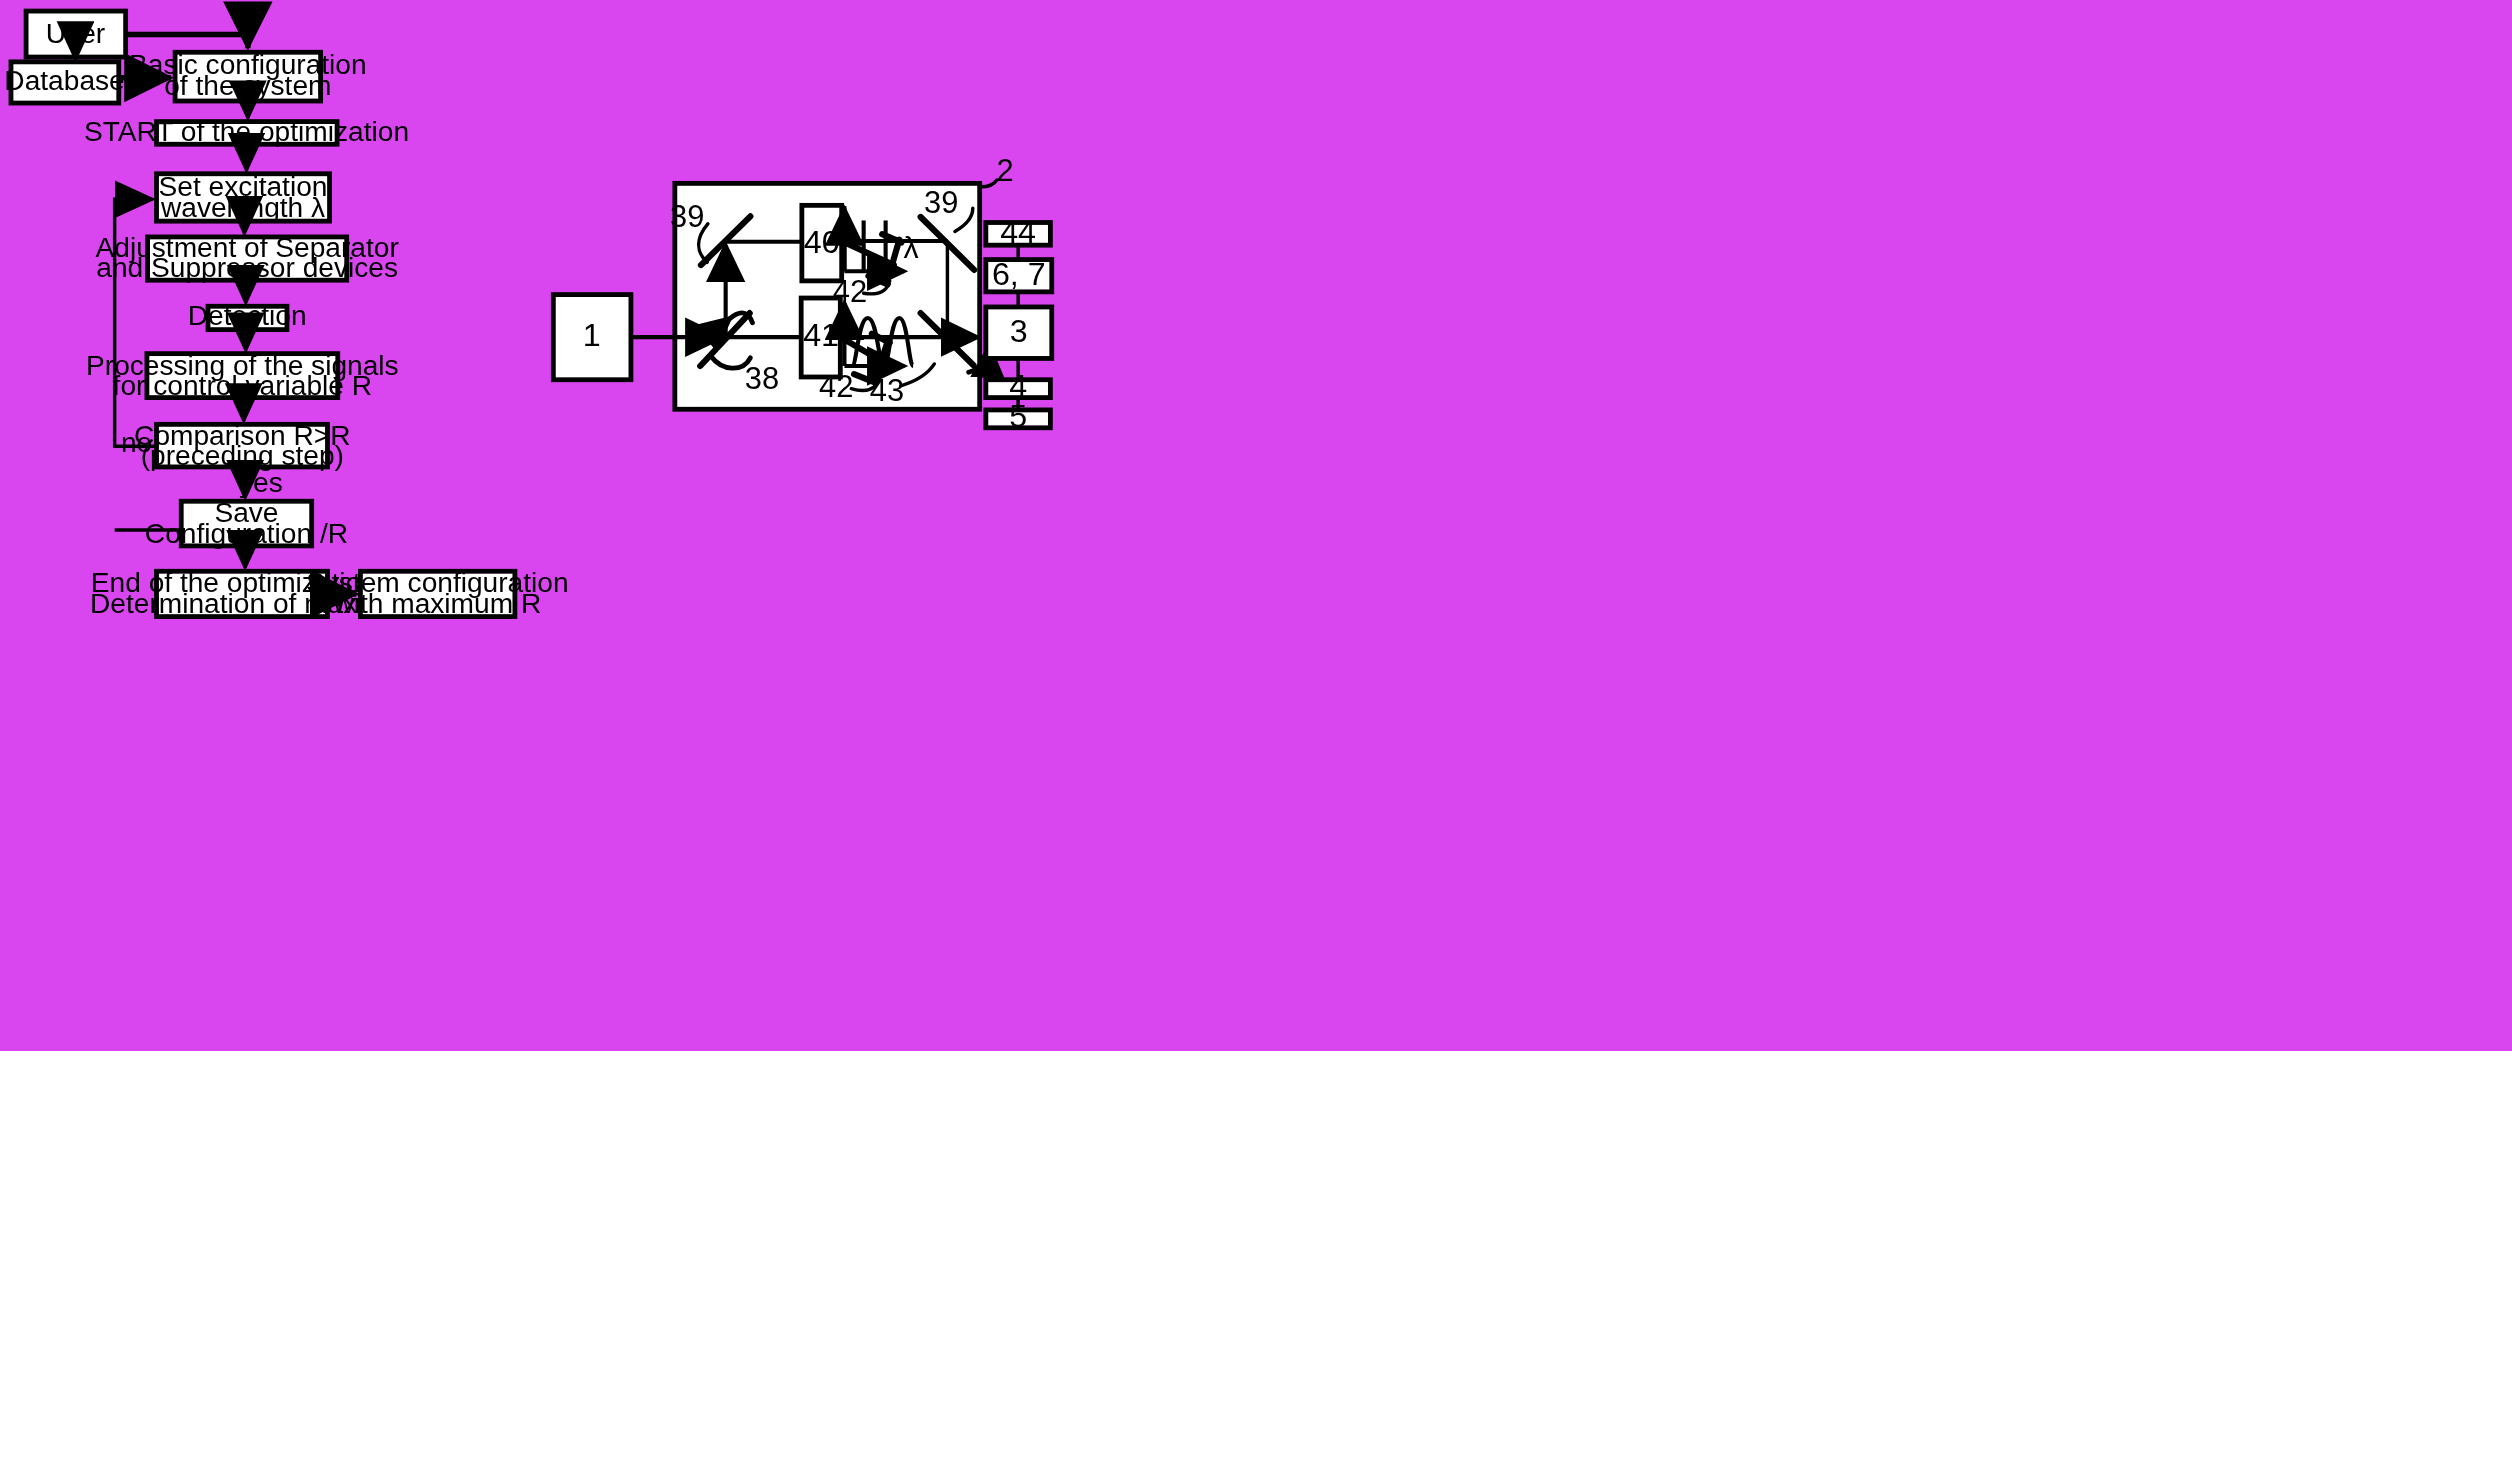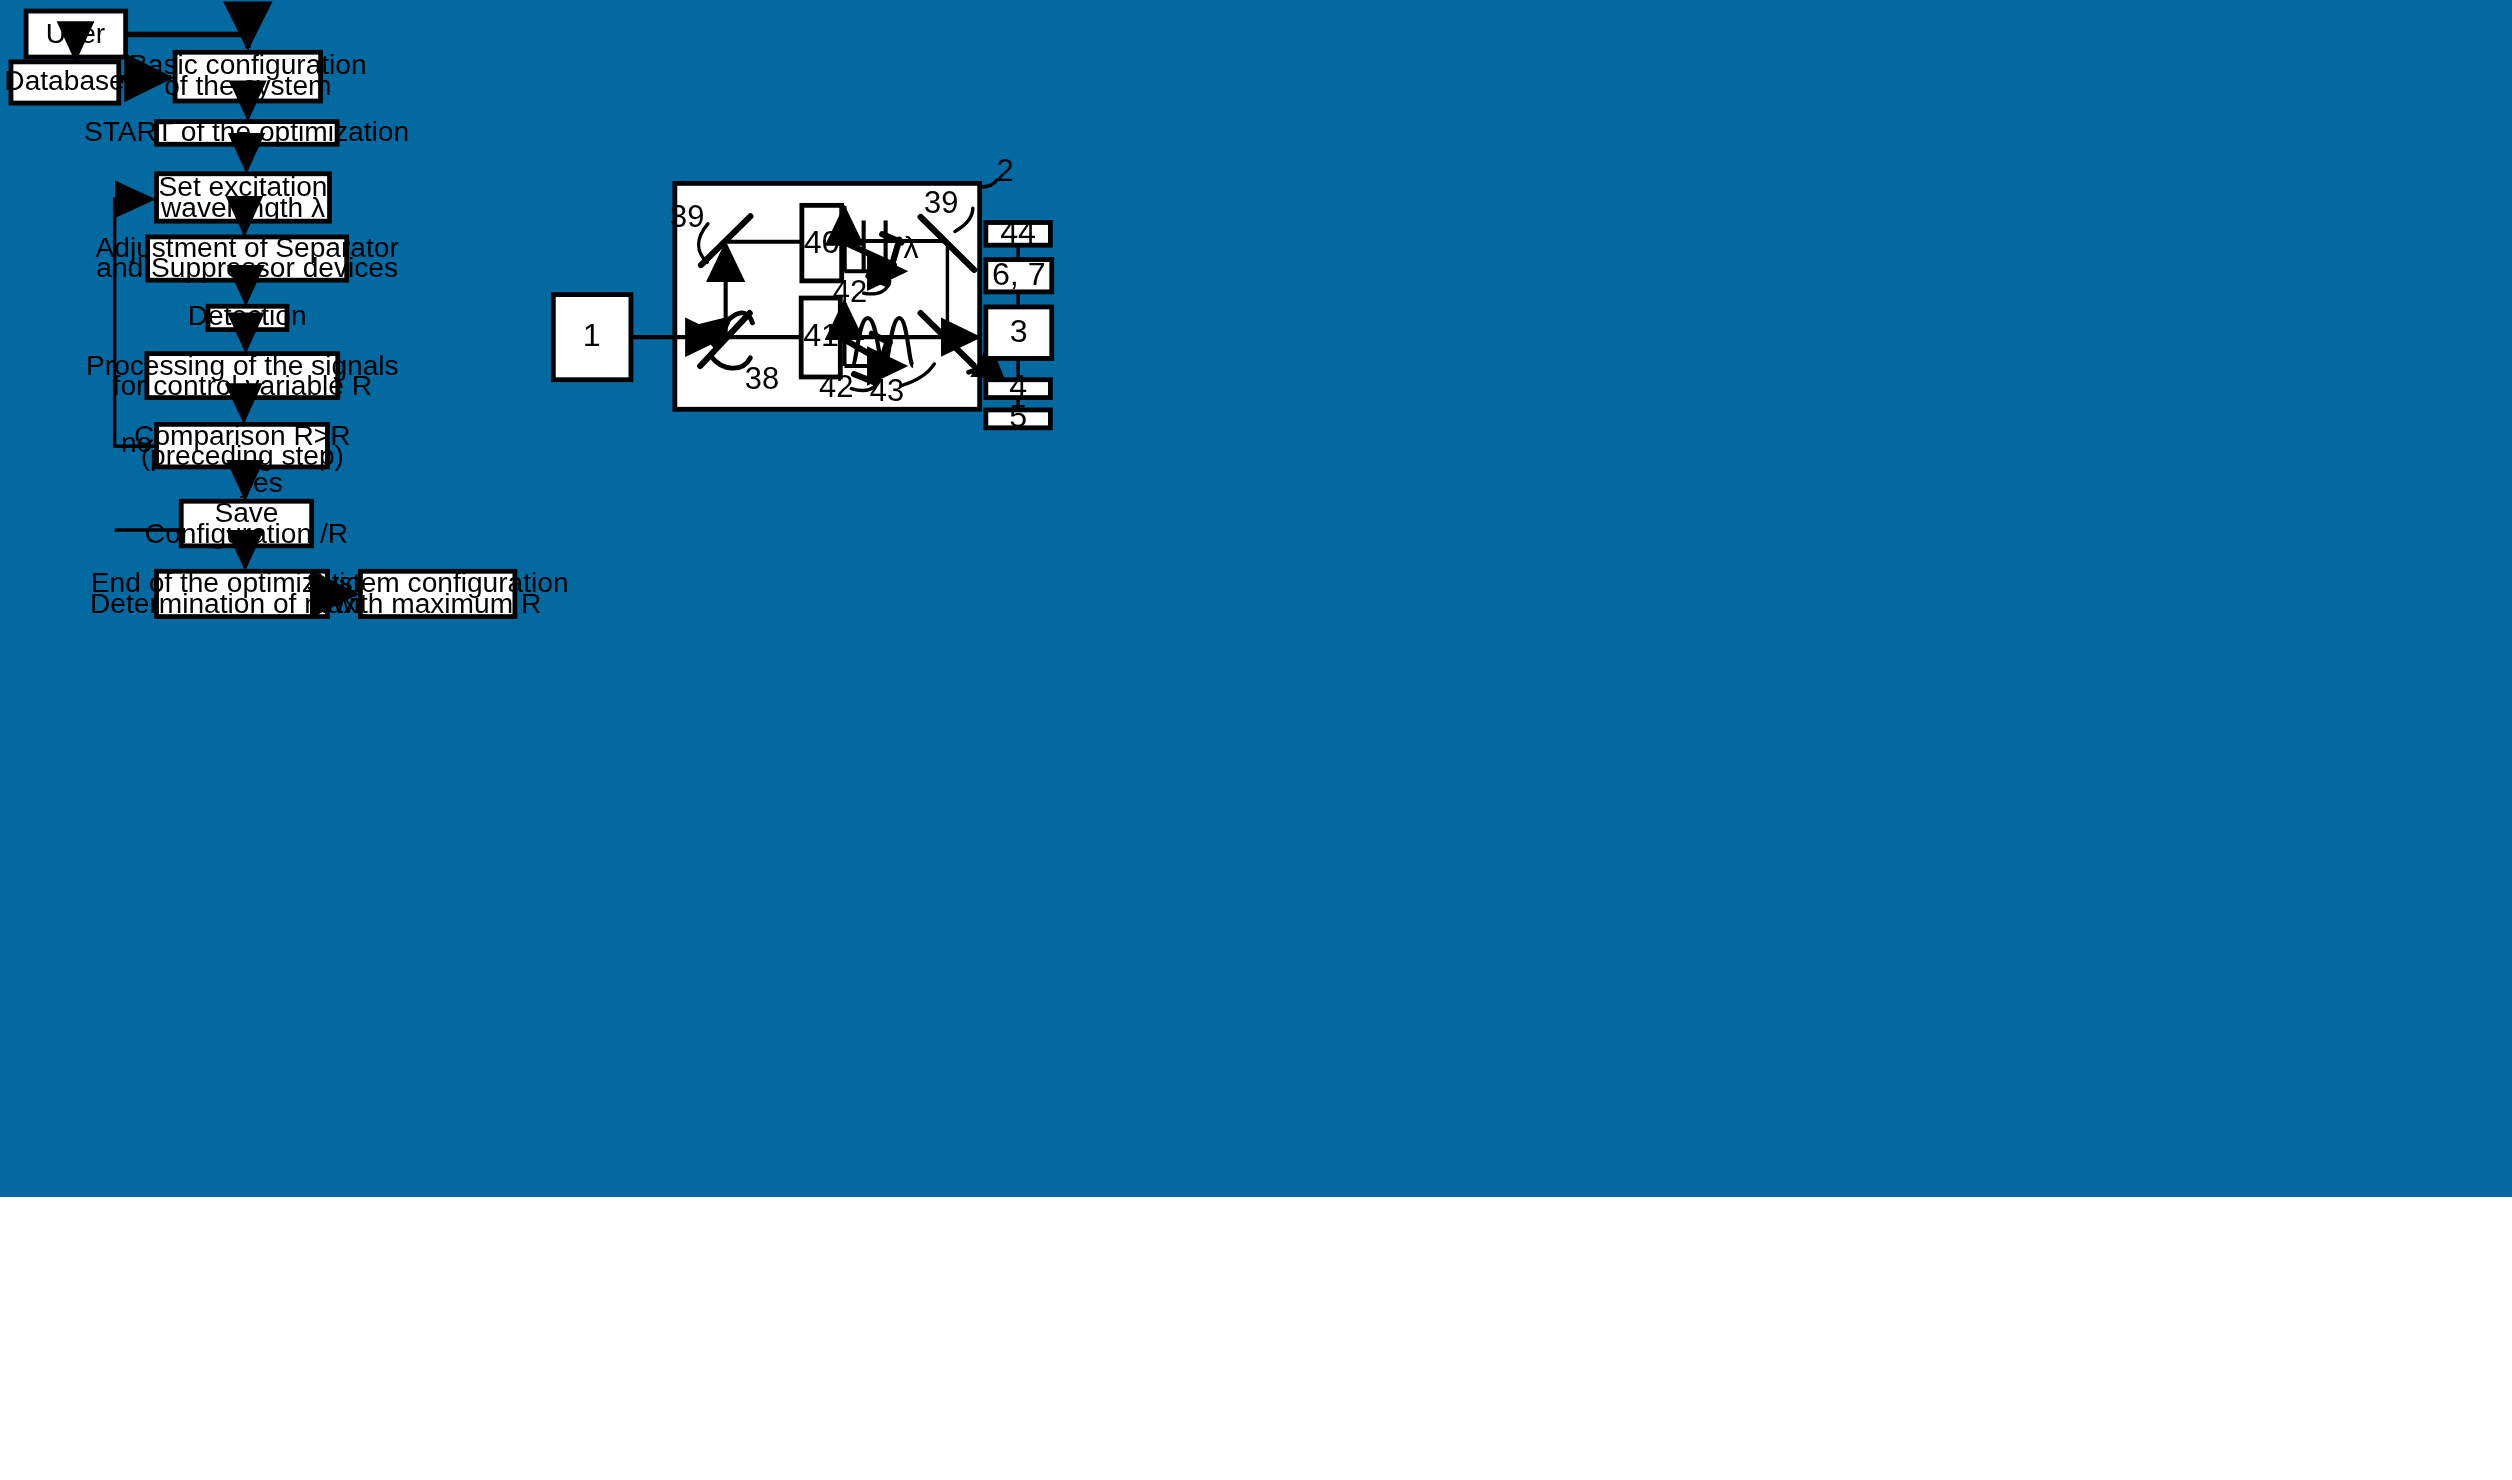--- a/index.html
+++ b/index.html
@@ -9,22 +9,22 @@
   }
   body {
     width: 2512px;
     height: 1481px;
     font-family: "Liberation Sans", sans-serif;
     overflow: hidden;
   }
   #figure-root {
     position: relative;
     width: 2512px;
-    height: 1197px;
-    background: #0369a1;
+    height: 1051px;
+    background: #d946ef;
   }
   svg#diagram {
     display: block;
     width: 2512px;
     height: 1481px;
   }
   .box-rect {
     fill: #ffffff;
     stroke: #000000;
     stroke-width: 7;

